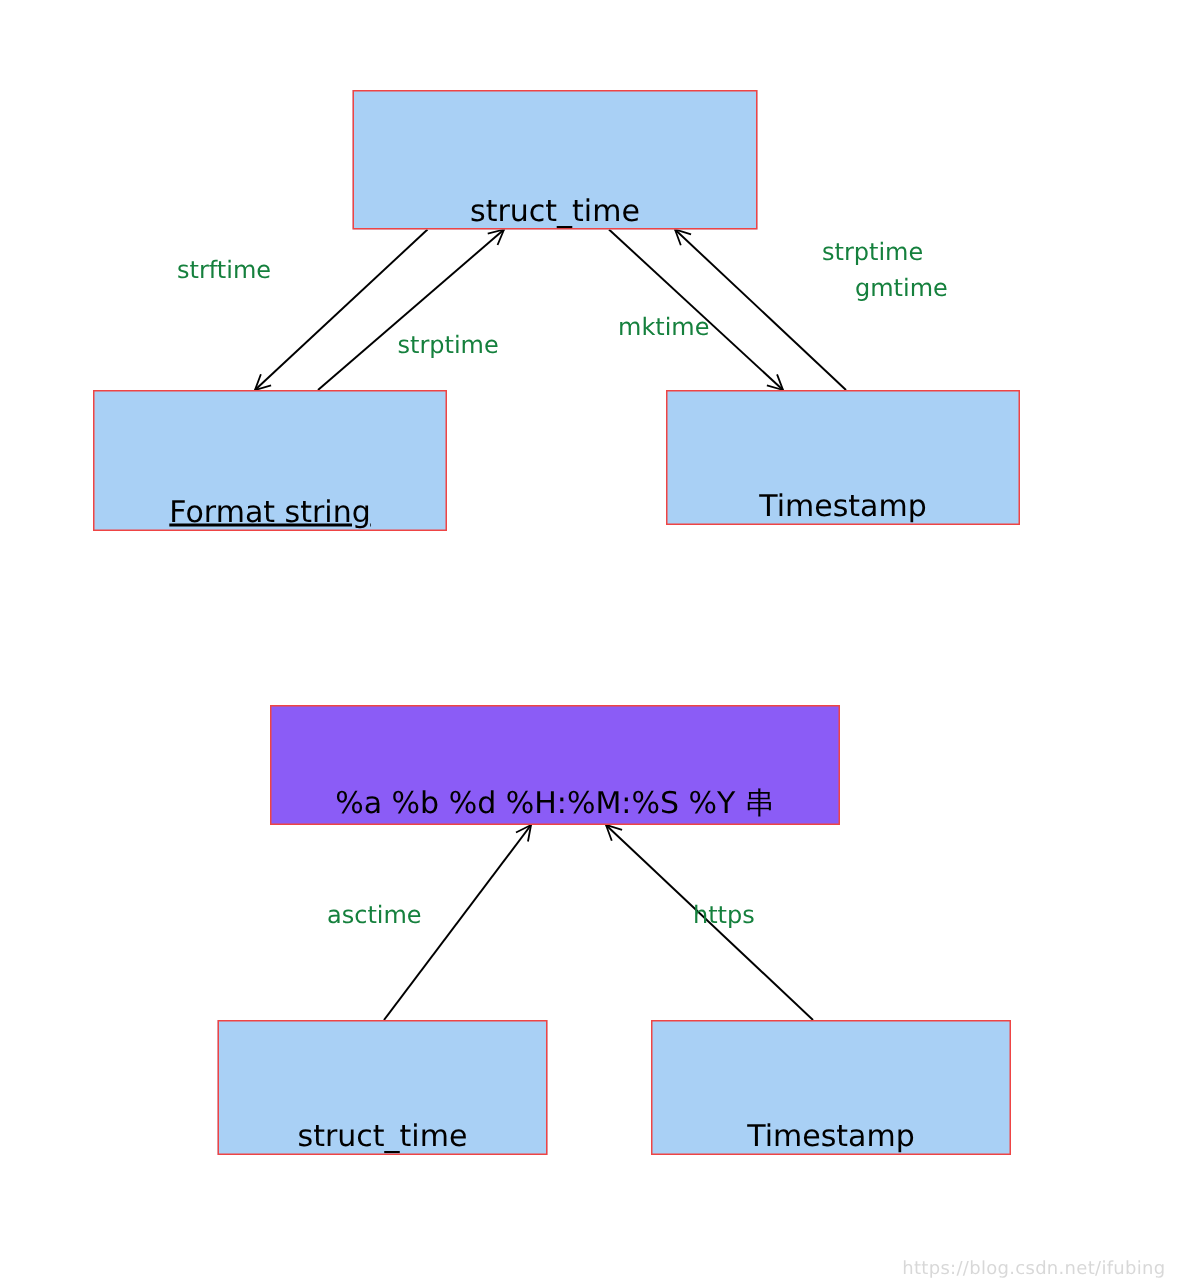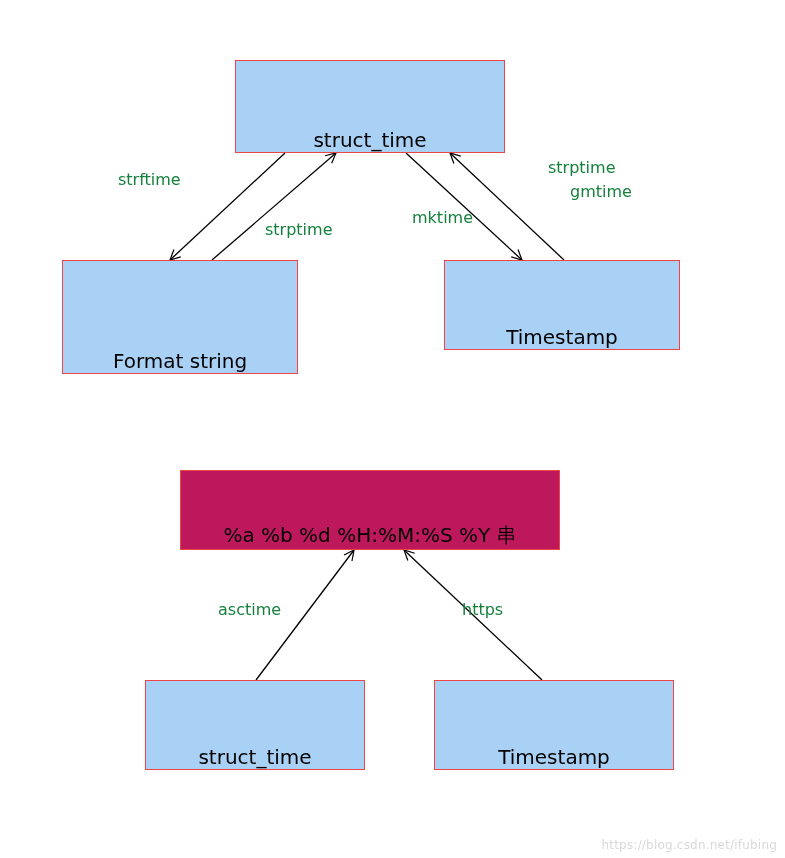--- a/index.html
+++ b/index.html
@@ -67,29 +67,29 @@
   </line>
 
   <line x1="542" y1="680" x2="404" y2="550" stroke="#000000" stroke-width="1.3" marker-end="url(#ah)">
   </line>
 </svg>
 
 <div class="box" style="left:235px; top:60px; width:270px; height:93px; background:#A9D0F5;">
   <span>struct_time</span>
 </div>
 
-<div class="box" style="left:62px; top:260px; width:236px; height:114px; background:#A9D0F5;">
+<div class="box" style="left:62px; top:260px; width:236px; height:94px; background:#A9D0F5;text-decoration:underline;">
   <span>Format string</span>
 </div>
 
 <div class="box" style="left:444px; top:260px; width:236px; height:90px; background:#A9D0F5;">
   <span>Timestamp</span>
 </div>
 
-<div class="box" style="left:180px; top:470px; width:380px; height:80px; background:#be185d;">
+<div class="box" style="left:180px; top:470px; width:380px; height:80px; background:#8b5cf6;">
   <span>%a %b %d %H:%M:%S %Y 串</span>
 </div>
 
 <div class="box" style="left:145px; top:680px; width:220px; height:90px; background:#A9D0F5;">
   <span>struct_time</span>
 </div>
 
 <div class="box" style="left:434px; top:680px; width:240px; height:90px; background:#A9D0F5;">
   <span>Timestamp</span>
 </div>

